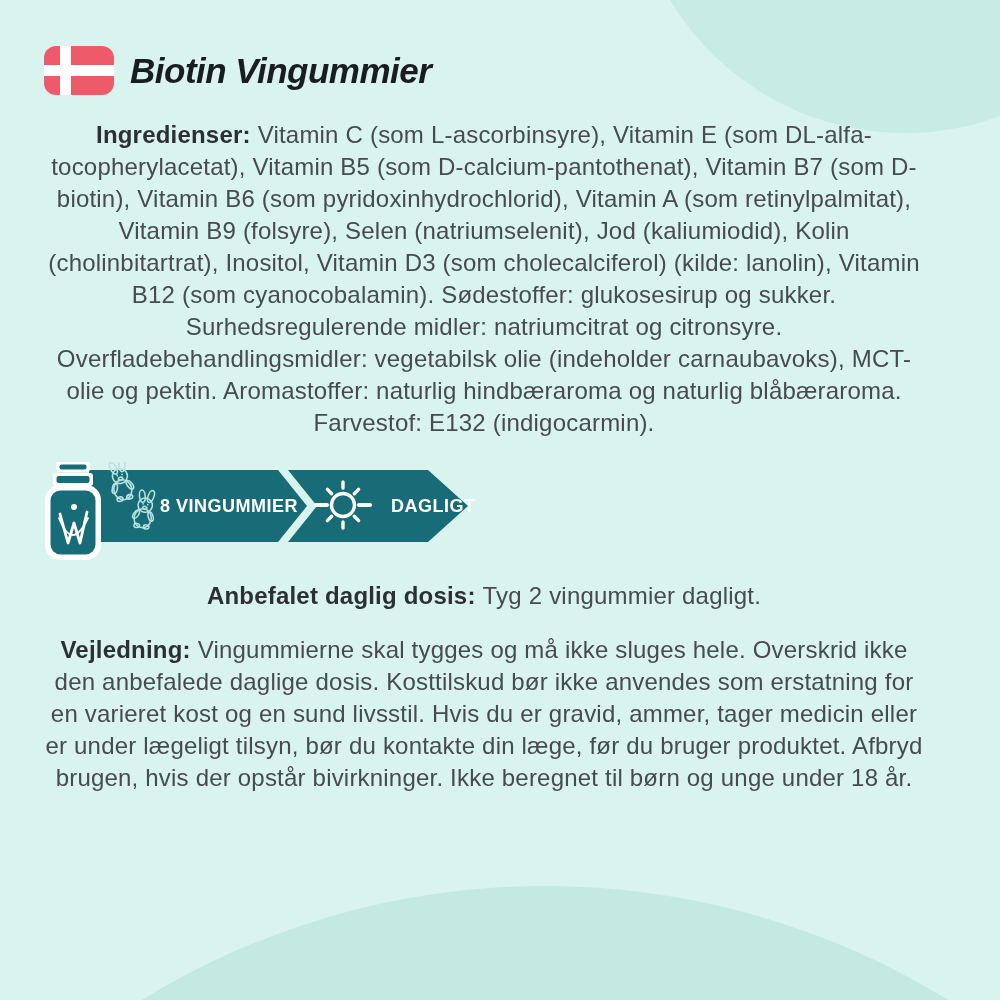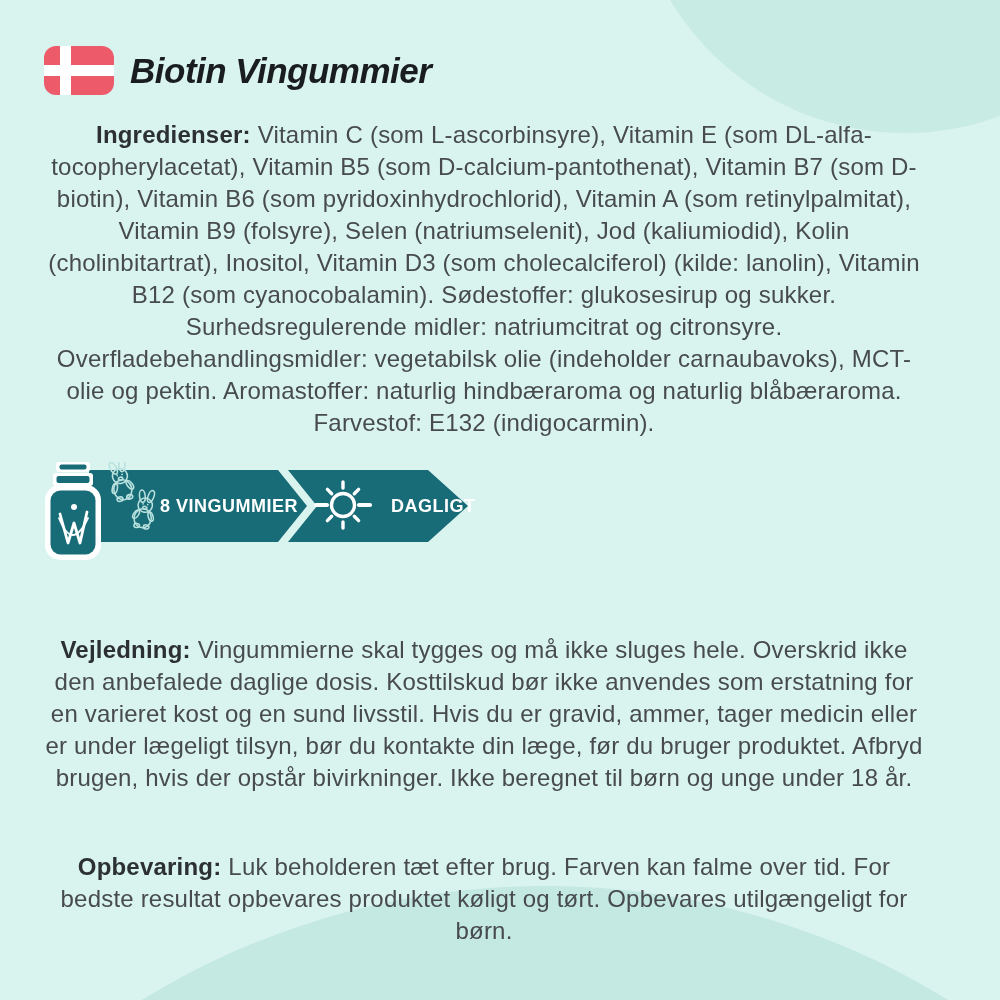--- a/index.html
+++ b/index.html
@@ -130,22 +130,22 @@
         <rect class="jar-teal" x="6.5" y="28.5" width="45" height="64" rx="10"></rect>
         <polyline class="jar-line" stroke-width="2.8" points="16,52 24,81 30,61 36,81 43,50"></polyline>
         <path class="jar-line" stroke-width="1.8" d="M15,56 Q28,90 44,56"></path>
         <circle class="jar-white" cx="30" cy="45" r="3"></circle>
       </g>
     </svg>
     <span class="badge-label count-label">8 VINGUMMIER</span>
     <span class="badge-label frequency-label">DAGLIGT</span>
   </div>
 
+  <p class="para para-dose">
+    <span class="lead">Anbefalet daglig dosis:</span><span>Tyg 2 vingummier dagligt.</span>
+  </p>
 
   <p class="para para-instructions">
     <span class="lead">Vejledning:</span><span>Vingummierne skal tygges og må ikke sluges hele. Overskrid ikke den anbefalede daglige dosis. Kosttilskud bør ikke anvendes som erstatning for en varieret kost og en sund livsstil. Hvis du er gravid, ammer, tager medicin eller er under lægeligt tilsyn, bør du kontakte din læge, før du bruger produktet. Afbryd brugen, hvis der opstår bivirkninger. Ikke beregnet til børn og unge under 18 år.</span>
   </p>
 
-  <p class="para para-storage">
-    <span class="lead">Opbevaring:</span><span>Luk beholderen tæt efter brug. Farven kan falme over tid. For bedste resultat opbevares produktet køligt og tørt. Opbevares utilgængeligt for børn.</span>
-  </p>
 
 </div>
 
 </body></html>

